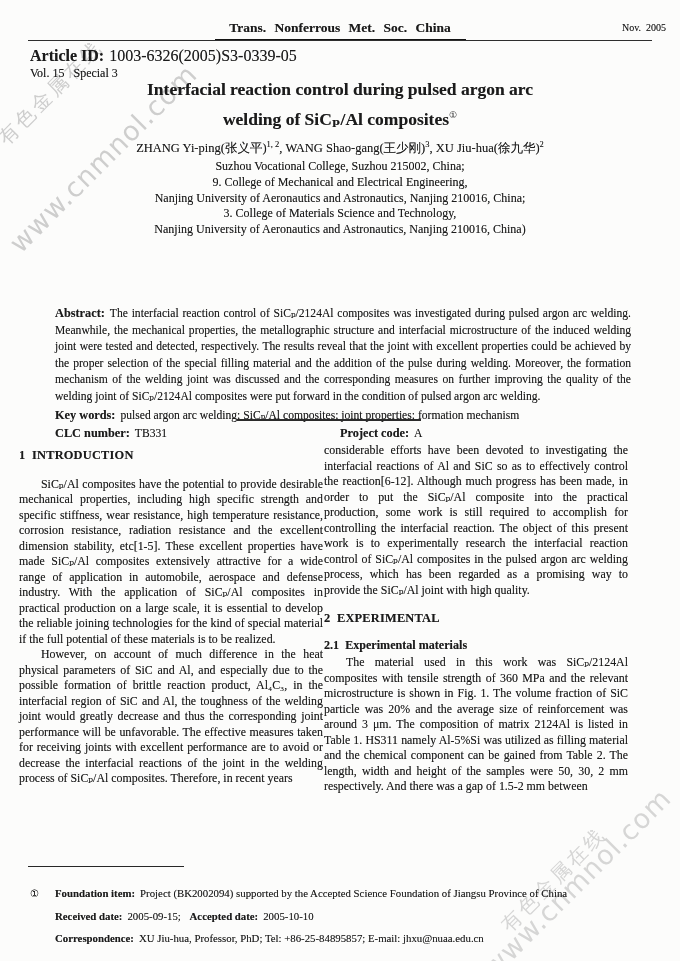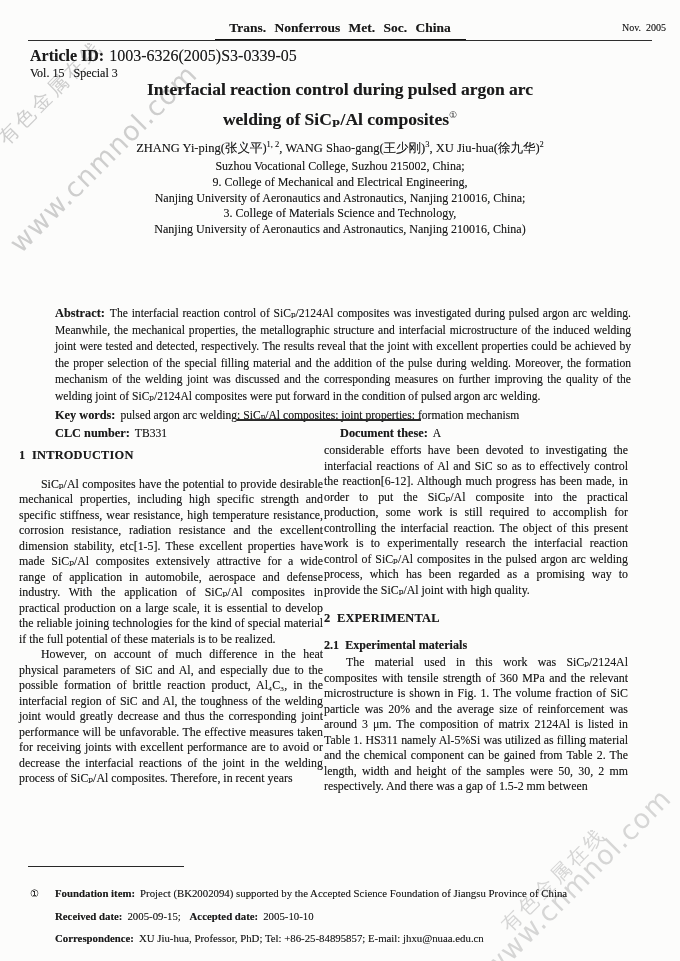--- a/index.html
+++ b/index.html
@@ -103,21 +103,21 @@
     <div class="meta">
       <div>
         <span class="lbl">Abstract:</span><span>The interfacial reaction control of SiCₚ/2124Al composites was investigated during pulsed argon arc welding. Meanwhile, the mechanical properties, the metallographic structure and interfacial microstructure of the induced welding joint were tested and detected, respectively. The results reveal that the joint with excellent properties could be achieved by the proper selection of the special filling material and the addition of the pulse during welding. Moreover, the formation mechanism of the welding joint was discussed and the corresponding measures on further improving the quality of the welding joint of SiCₚ/2124Al composites were put forward in the condition of pulsed argon arc welding.</span>
       </div>
       <div class="kw-row">
         <span class="lbl">Key words:</span><span>pulsed argon arc welding; SiCₚ/Al composites; joint properties; formation mechanism</span>
       </div>
       <div class="clc-row">
         <span class="lbl">CLC number:</span><span>TB331</span>
         <span class="doc-code">
-          <span class="lbl">Document these:</span><span>A</span>
+          <span class="lbl">Project code:</span><span>A</span>
         </span>
       </div>
     </div>
 
     <div class="divider"></div>
 
     <div class="cols">
       <div class="col">
         <div class="sec-h">1&nbsp;&nbsp;INTRODUCTION</div>
         <p>SiCₚ/Al composites have the potential to provide desirable mechanical properties, including high specific strength and specific stiffness, wear resistance, high temperature resistance, corrosion resistance, radiation resistance and the excellent dimension stability, etc[1-5]. These excellent properties have made SiCₚ/Al composites extensively attractive for a wide range of application in automobile, aerospace and defense industry. With the application of SiCₚ/Al composites in practical production on a large scale, it is essential to develop the reliable joining technologies for the kind of special material if the full potential of these materials is to be realized.</p>

